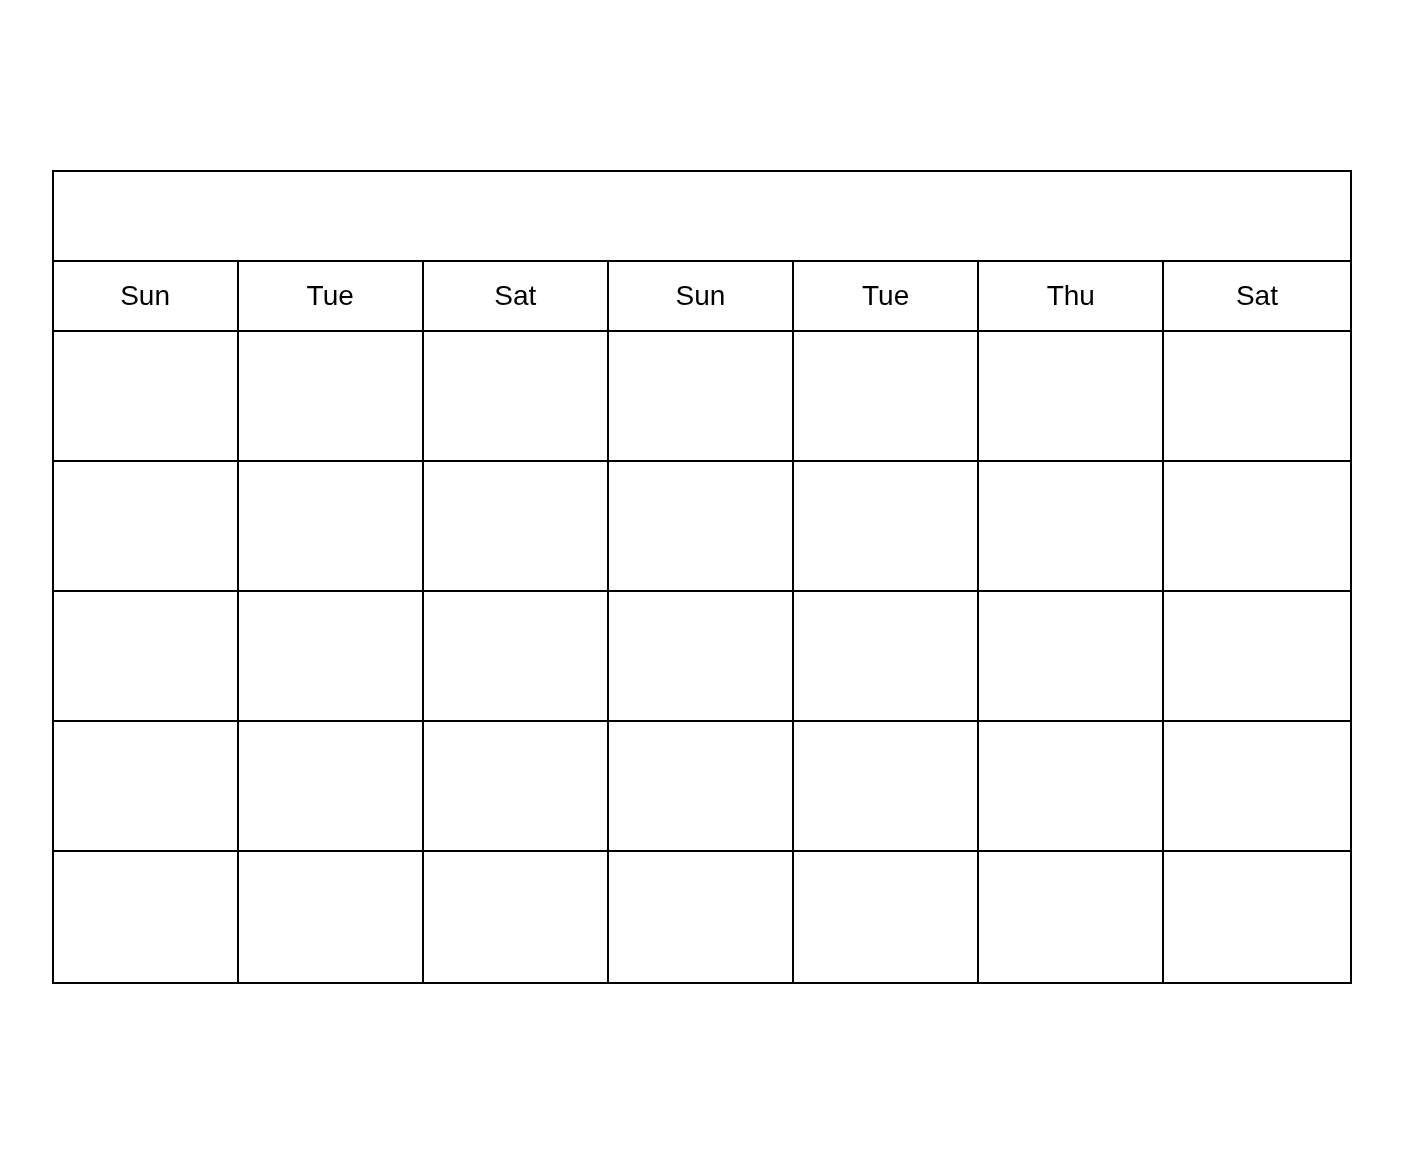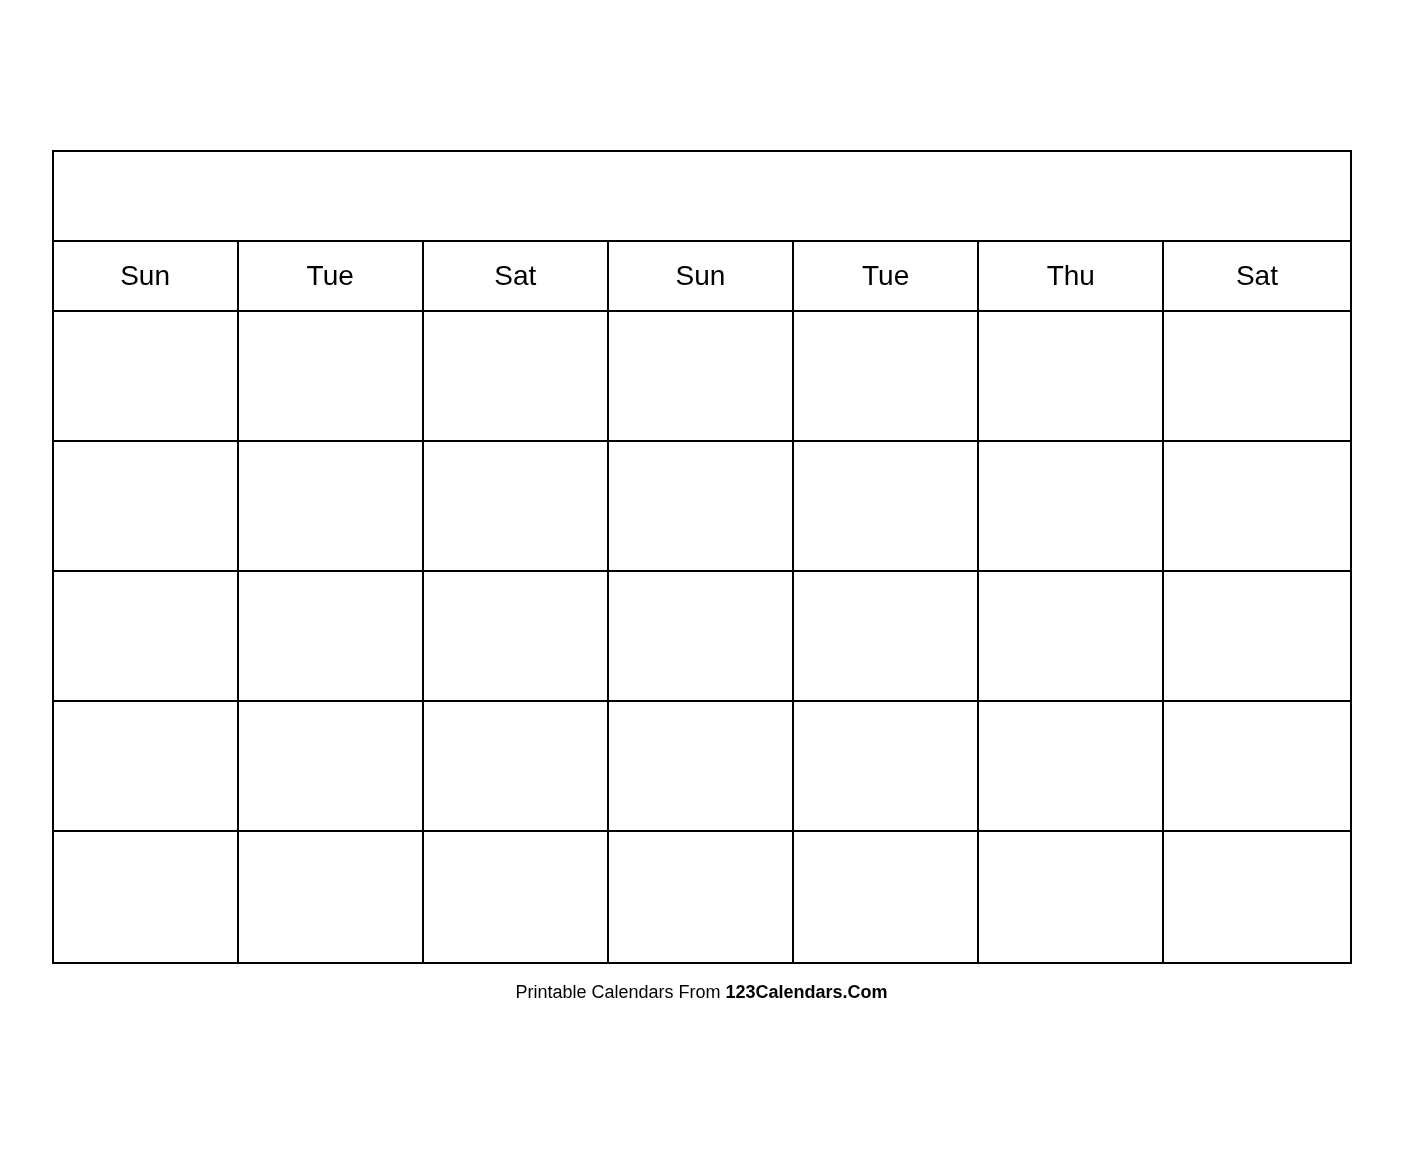--- a/index.html
+++ b/index.html
@@ -168,16 +168,13 @@
         <div class="calendar-cell"></div>
         <div class="calendar-cell"></div>
         <div class="calendar-cell"></div>
         <div class="calendar-cell"></div>
         <div class="calendar-cell"></div>
         <div class="calendar-cell"></div>
       </div>
     </div>
   </div>
 
-  <div class="footer-text">
-    <span>Printable Calendars From </span><strong>123Calendars.Com</strong>
-  </div>
 </div>
 
 </body></html>

